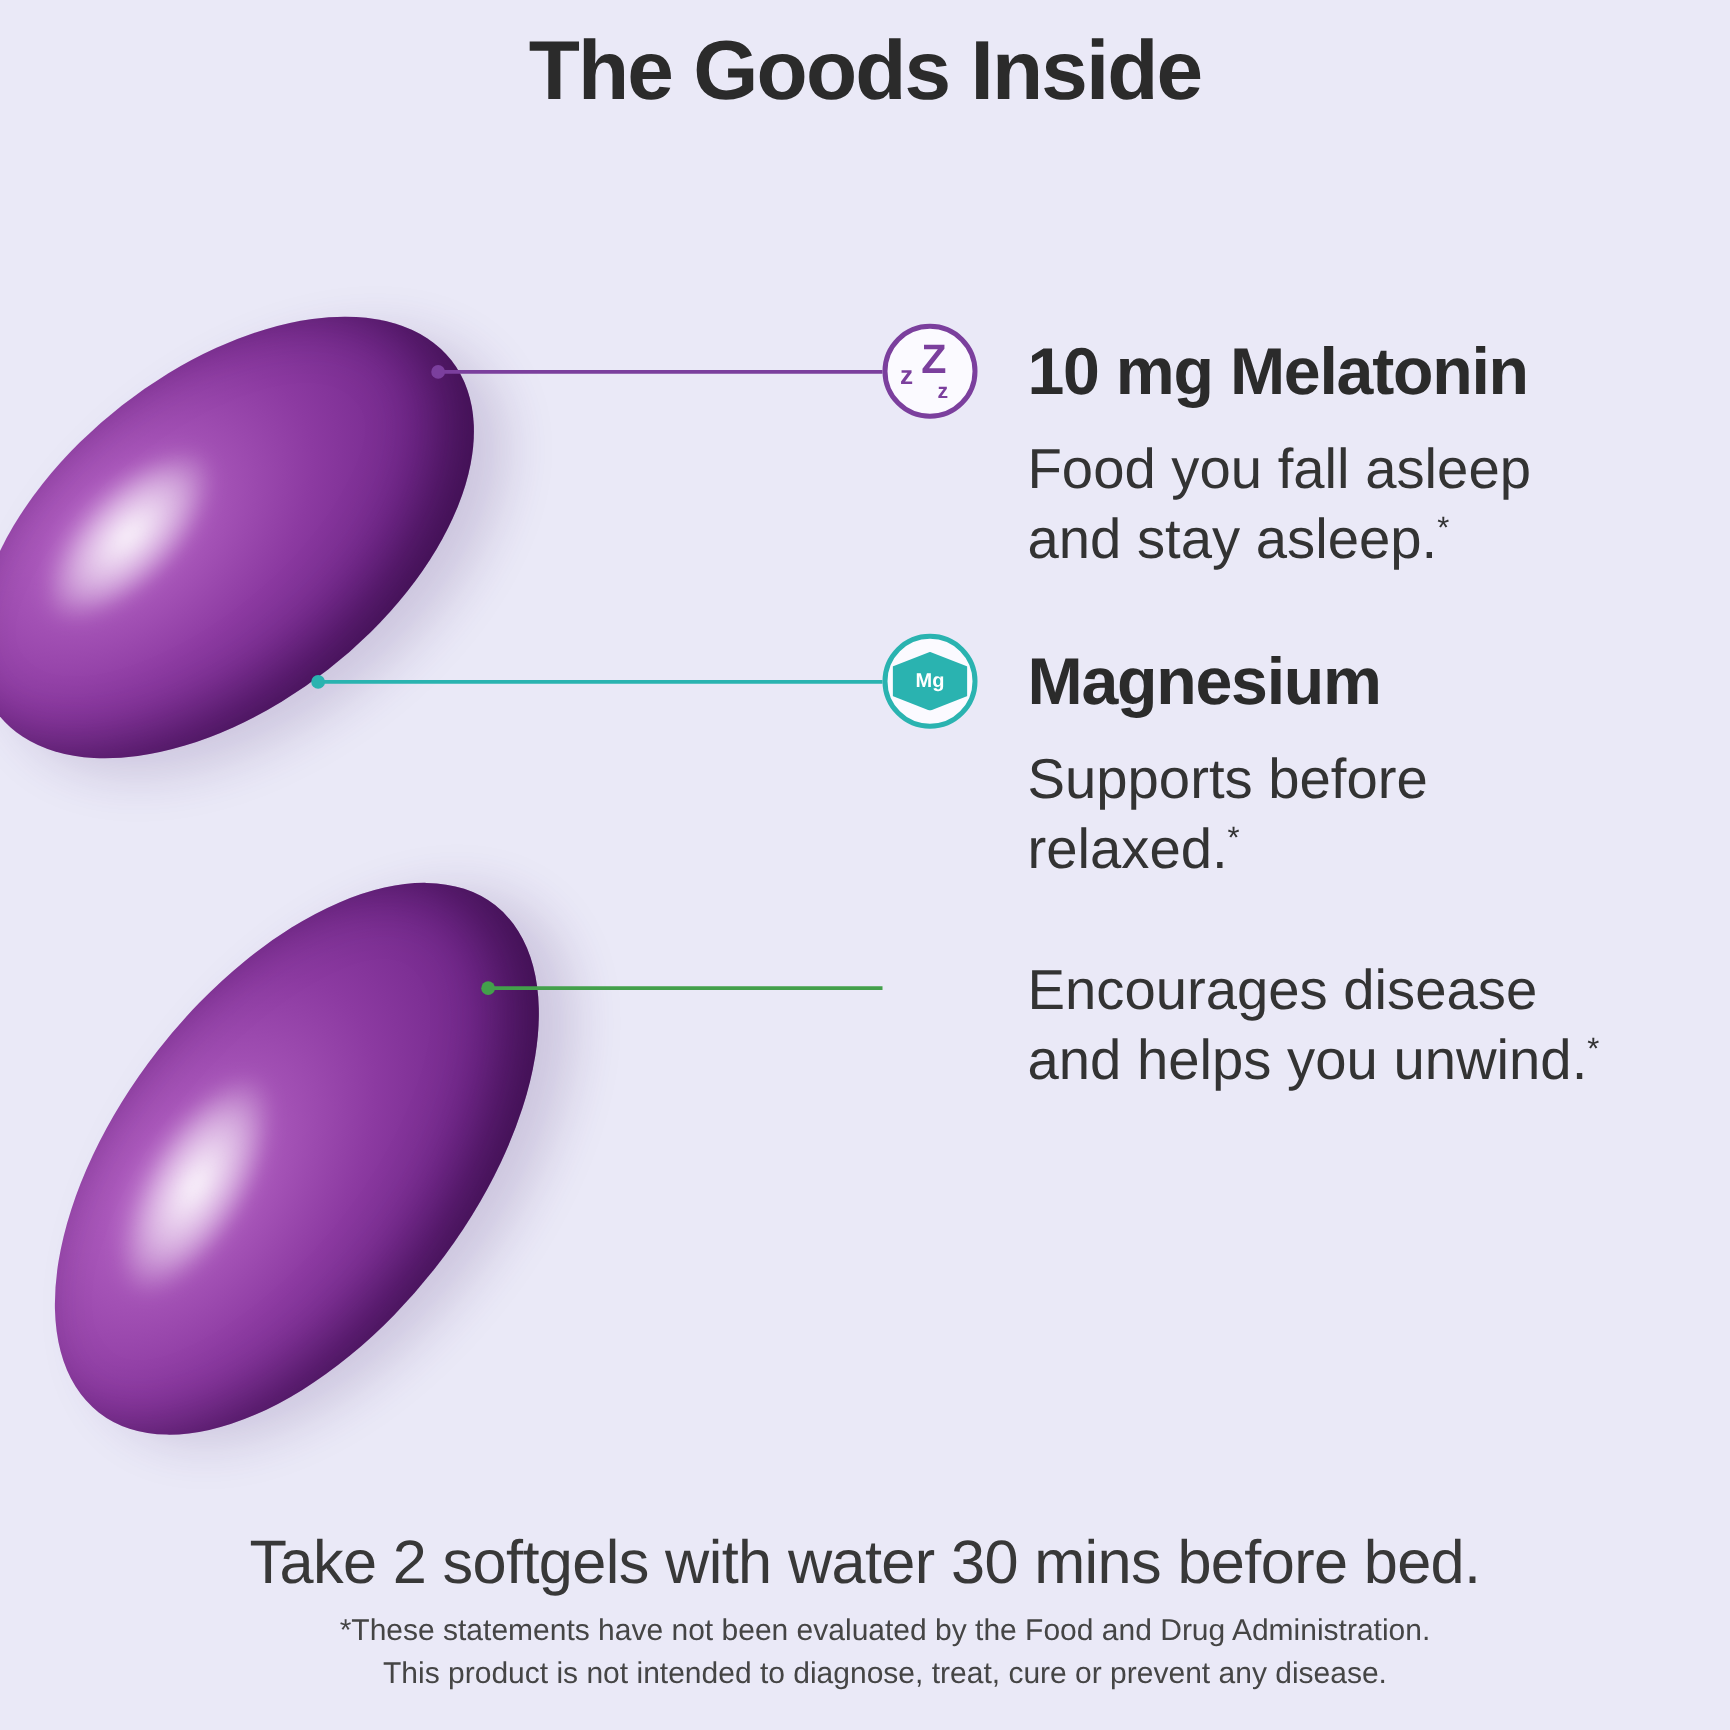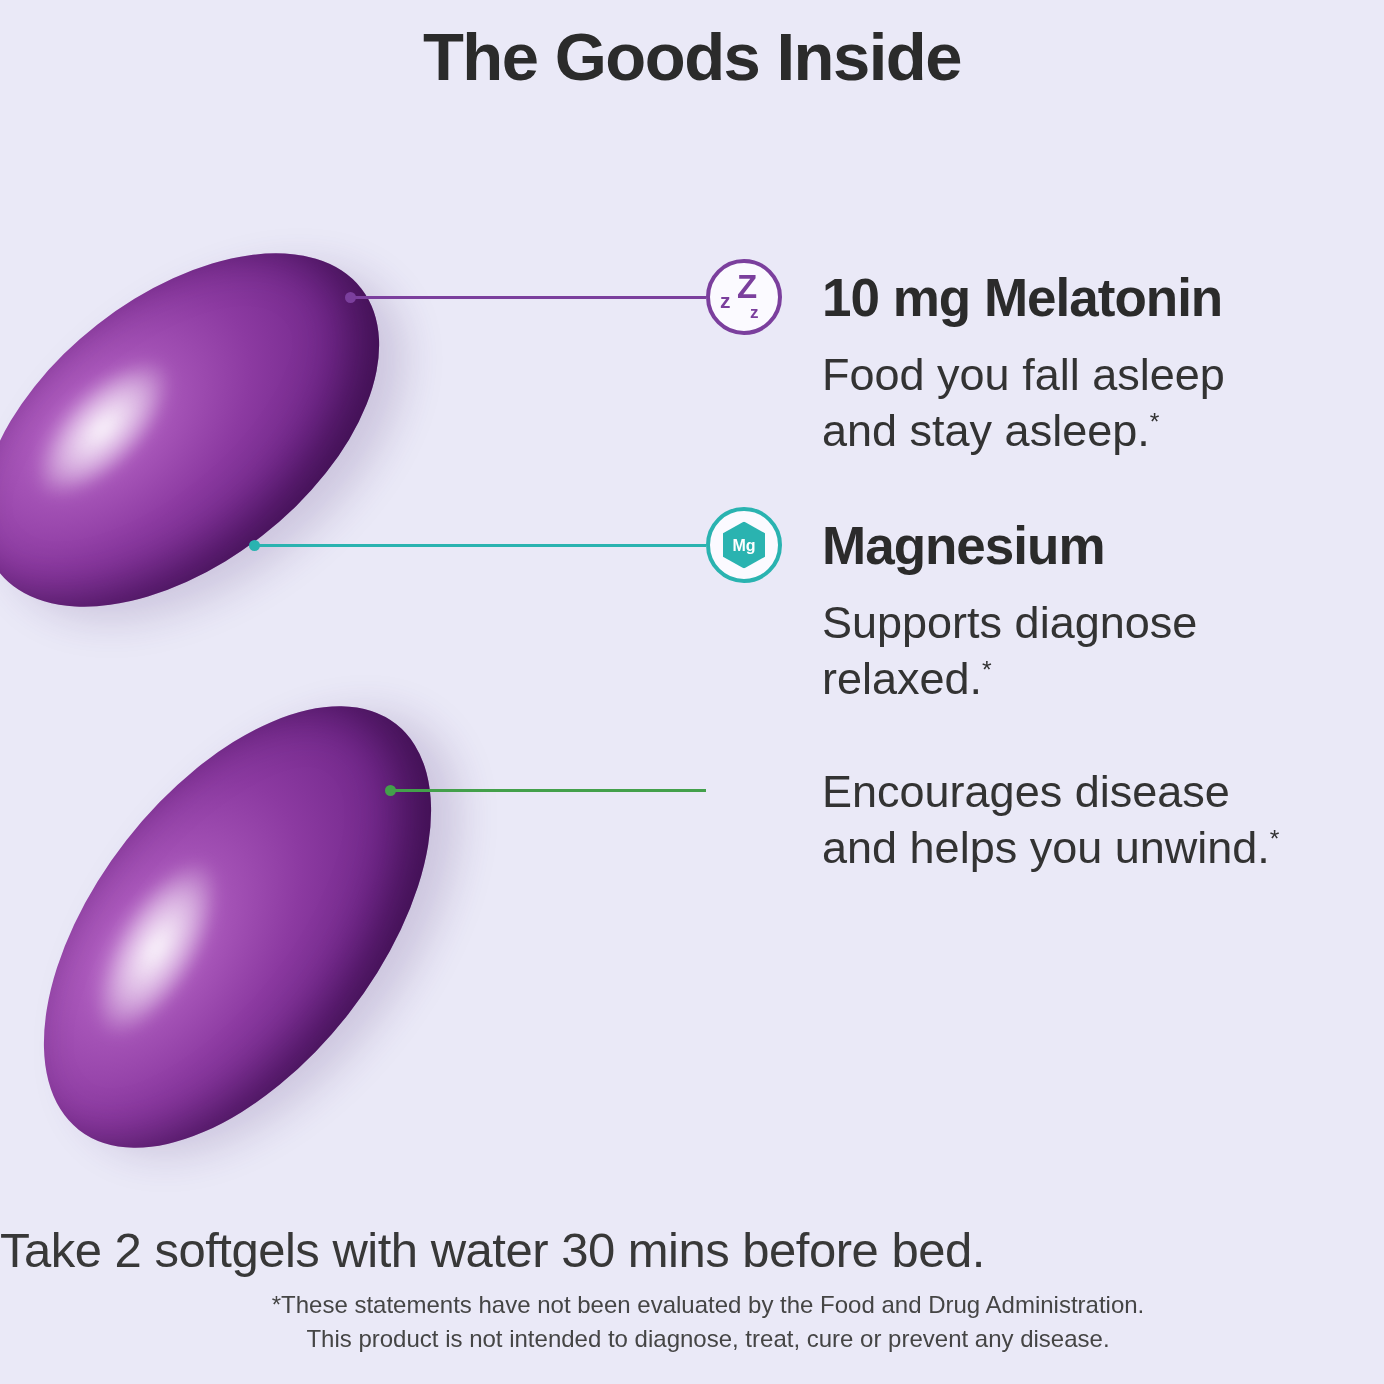--- a/index.html
+++ b/index.html
@@ -82,21 +82,21 @@
   .icon-circle.green  { border-color: var(--green, #43a04b);  color: var(--green, #43a04b); }
 
   .z { position: absolute; font-weight: bold; color: var(--purple, #7b3f9d); line-height: 1; }
   .z1 { font-size: 21px; left: 10px; top: 27px; }
   .z2 { font-size: 33px; left: 27px; top: 7px; }
   .z3 { font-size: 17px; left: 40px; top: 41px; }
 
   .hex {
     position: absolute; left: 50%; top: 50%;
     transform: translate(-50%, -50%);
-    width: 42px; height: 47px;
+    width: 60px; height: 47px;
     background: var(--teal, #2ab3b0);
     clip-path: polygon(50% 0, 100% 25%, 100% 75%, 50% 100%, 0 75%, 0 25%);
     display: flex; align-items: center; justify-content: center;
     color: #ffffff; font-size: 16px; font-weight: bold;
   }
 
   .leaf-svg {
     position: absolute; left: 50%; top: 50%;
     transform: translate(-50%, -50%);
   }
@@ -118,21 +118,21 @@
     white-space: nowrap;
   }
   .desc sup { font-size: 55%; vertical-align: super; line-height = 0; }
 
   
   .instruction {
     position: absolute;
     top: 1222px; left: 0;
     width: 100%;
     margin: 0;
-    text-align: left;
+    text-align: center;
     font-size: 49px;
     color: #383838;
     letter-spacing: -0.5px;
   }
   .disclaimer {
     position: absolute;
     top: 1288px; left: 16px;
     width: 100%;
     margin: 0;
     text-align: center;
@@ -181,21 +181,21 @@
   </section>
 
   <section class="ingredient ing2">
     <div class="ing-head">
       <div class="icon-circle teal">
         <span class="hex">Mg</span>
       </div>
       <h2 class="ing-name">Magnesium</h2>
     </div>
     <p class="desc">
-      <span>Supports diagnose</span><br>
+      <span>Supports before</span><br>
       <span>relaxed.</span><sup>*</sup>
     </p>
   </section>
 
   <section class="ingredient ing3">
     <p class="desc">
       <span>Encourages disease</span><br>
       <span>and helps you unwind.</span><sup>*</sup>
     </p>
   </section>

